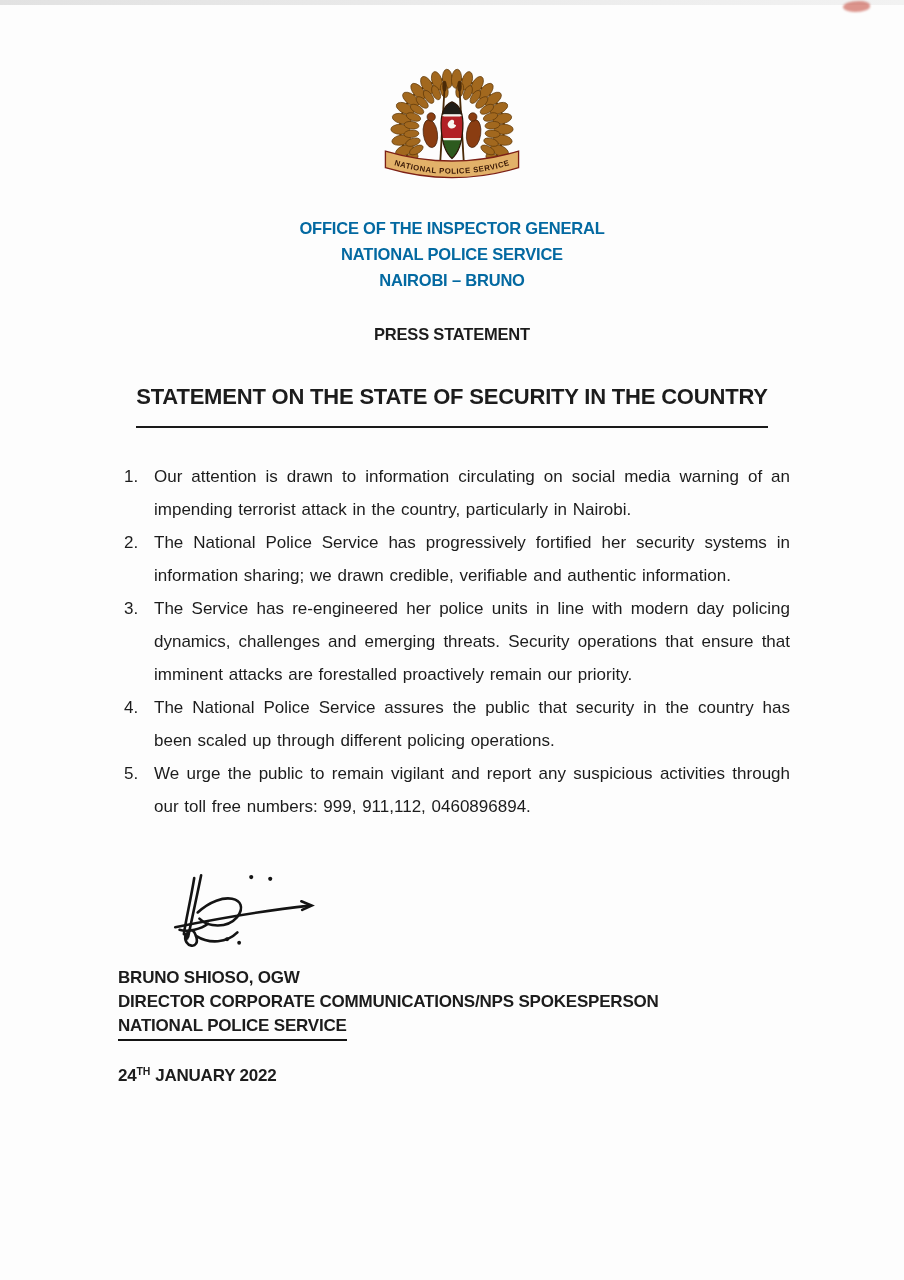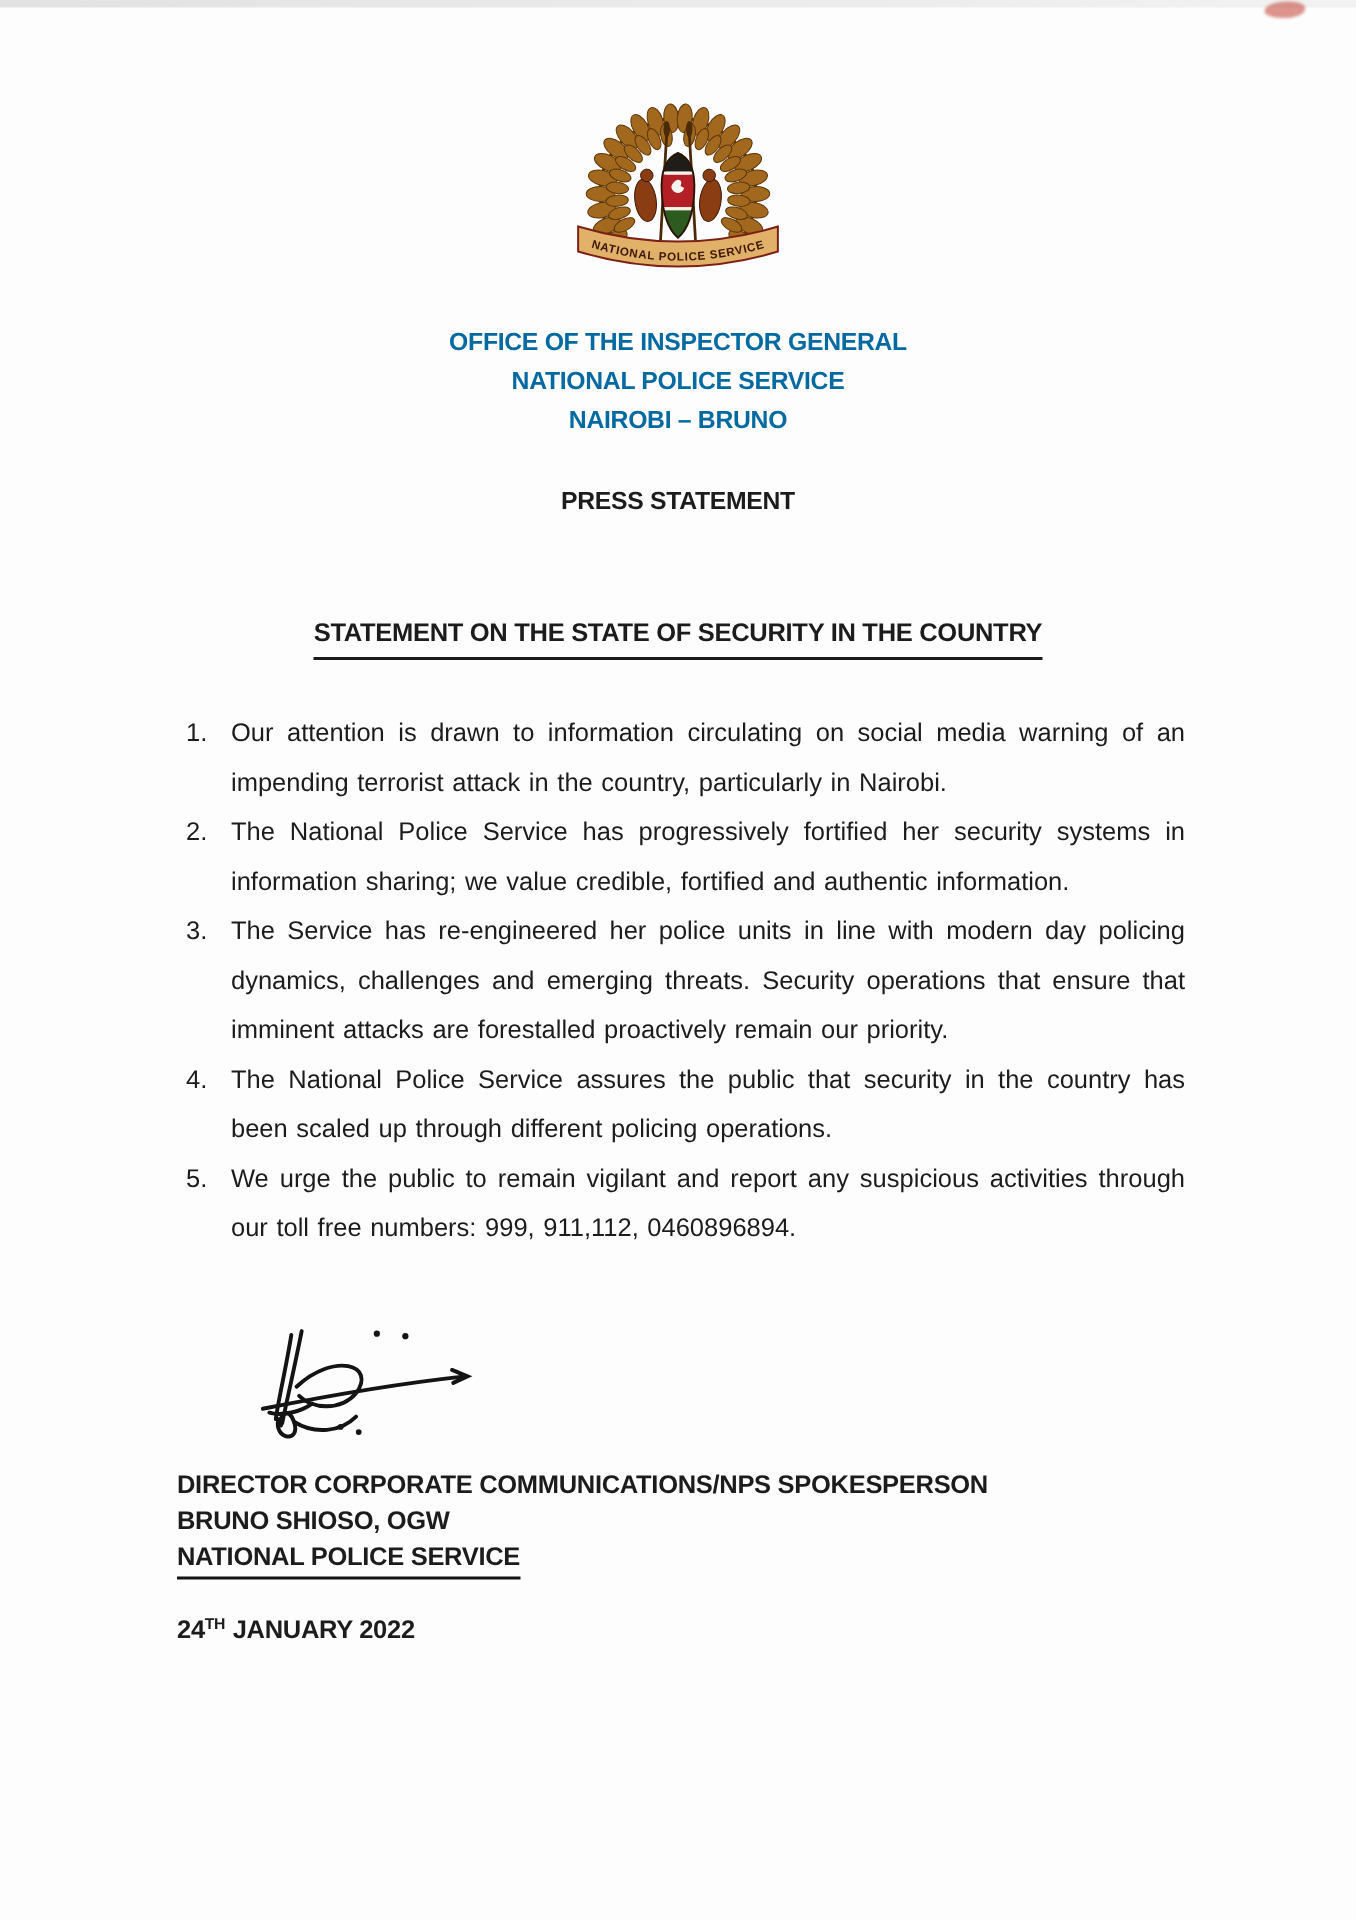--- a/index.html
+++ b/index.html
@@ -41,25 +41,24 @@
     font-size:16.5px;
     letter-spacing:-0.2px;
   }
   .title-wrap{
     margin-top:40px;
     text-align:center;
   }
   .title{
     display:inline-block;
     font-weight:700;
-    font-size:17px;
+    font-size:22px;
     letter-spacing:-0.2px;
     border-bottom:2.5px solid #1a1a1a;
-    padding-bottom:6px;
-    margin-top:28px;
+    padding-bottom:16px;
   }
   .items{
     list-style:none;
     margin:32px 114px 0 124px;
     padding:0;
   }
   .item{display:flex;}
   .item .num{
     flex:none;width:30px;
     font-size:17px;line-height:33px;
@@ -212,21 +211,21 @@
     <span class="title">STATEMENT ON THE STATE OF SECURITY IN THE COUNTRY</span>
   </div>
 
   <ol class="items">
     <li class="item">
       <span class="num">1.</span>
       <span class="txt">Our attention is drawn to information circulating on social media warning of an impending terrorist attack in the country, particularly in Nairobi.</span>
     </li>
     <li class="item">
       <span class="num">2.</span>
-      <span class="txt">The National Police Service has progressively fortified her security systems in information sharing; we value credible, fortified and authentic information.</span>
+      <span class="txt">The National Police Service has progressively fortified her security systems in information sharing; we drawn credible, verifiable and authentic information.</span>
     </li>
     <li class="item">
       <span class="num">3.</span>
       <span class="txt">The Service has re-engineered her police units in line with modern day policing dynamics, challenges and emerging threats. Security operations that ensure that imminent attacks are forestalled proactively remain our priority.</span>
     </li>
     <li class="item">
       <span class="num">4.</span>
       <span class="txt">The National Police Service assures the public that security in the country has been scaled up through different policing operations.</span>
     </li>
     <li class="item">
@@ -250,22 +249,22 @@
       <g fill="#141414">
         <circle cx="128" cy="14" r="2.4"></circle>
         <circle cx="150" cy="16" r="2.4"></circle>
         <circle cx="100" cy="86" r="2.2"></circle>
         <circle cx="114" cy="90" r="2.2"></circle>
       </g>
     </svg>
   </div>
 
   <div class="signoff">
+    <div>BRUNO SHIOSO, OGW</div>
     <div>DIRECTOR CORPORATE COMMUNICATIONS/NPS SPOKESPERSON</div>
-    <div>BRUNO SHIOSO, OGW</div>
     <div><span class="org">NATIONAL POLICE SERVICE</span></div>
   </div>
 
   <div class="date">
     <span>24</span><span class="ord">TH</span><span class="rest">JANUARY 2022</span>
   </div>
 
 </div>
 
 </body></html>

